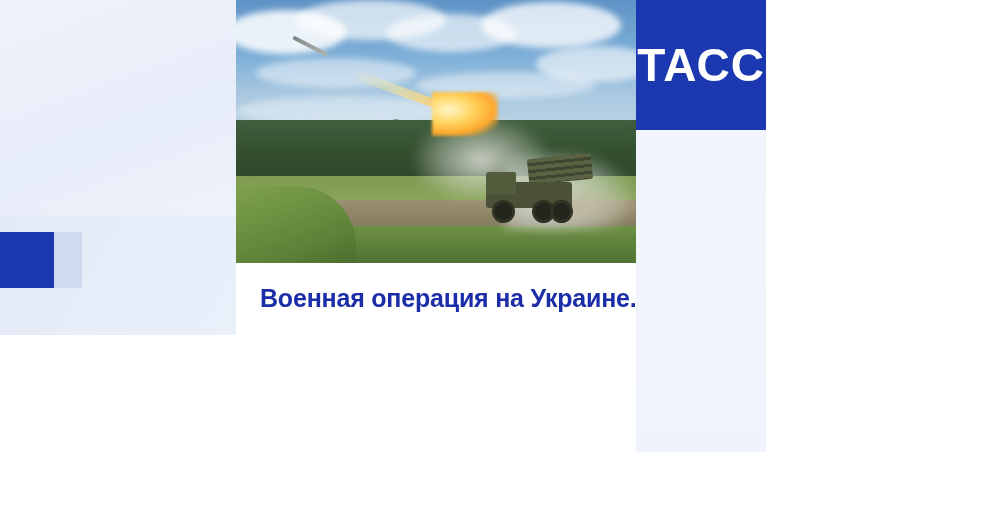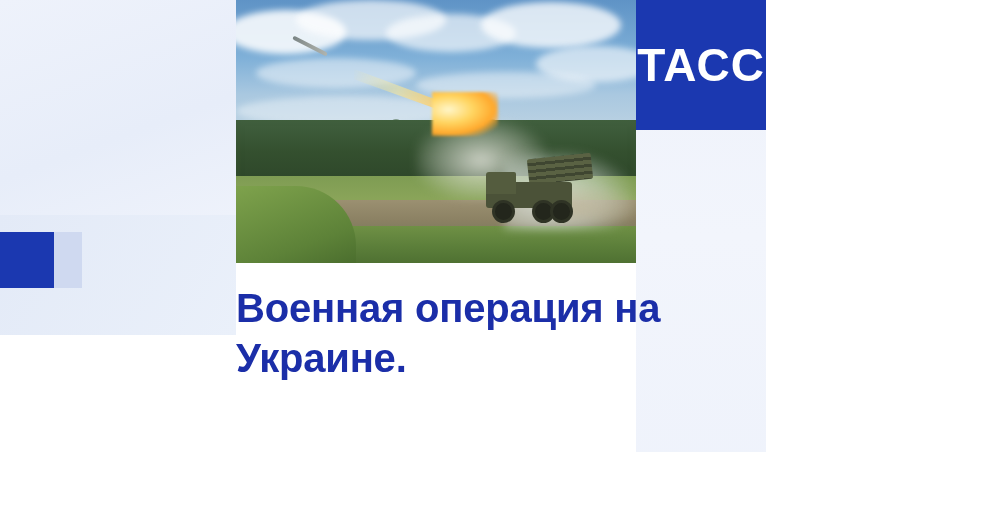--- a/index.html
+++ b/index.html
@@ -225,26 +225,26 @@
     font-family: "Liberation Sans", sans-serif;
     font-weight: bold;
     font-size: 46px;
     letter-spacing: 1px;
     line-height: 1;
   }
 
   
   .headline {
     position: absolute;
-    left: 236px; top: 283px;
+    left: 260px; top: 283px;
     width: 470px;
     color: #1b2ea8;
     font-family: "Liberation Sans", sans-serif;
     font-weight: bold;
-    font-size: 40px;
+    font-size: 25px;
     line-height: 1.26;
     letter-spacing: -0.2px;
   }
 </style>
 </head>
 <body>
 
 <div class="canvas">
 
   <div class="bg-left-top"></div>

